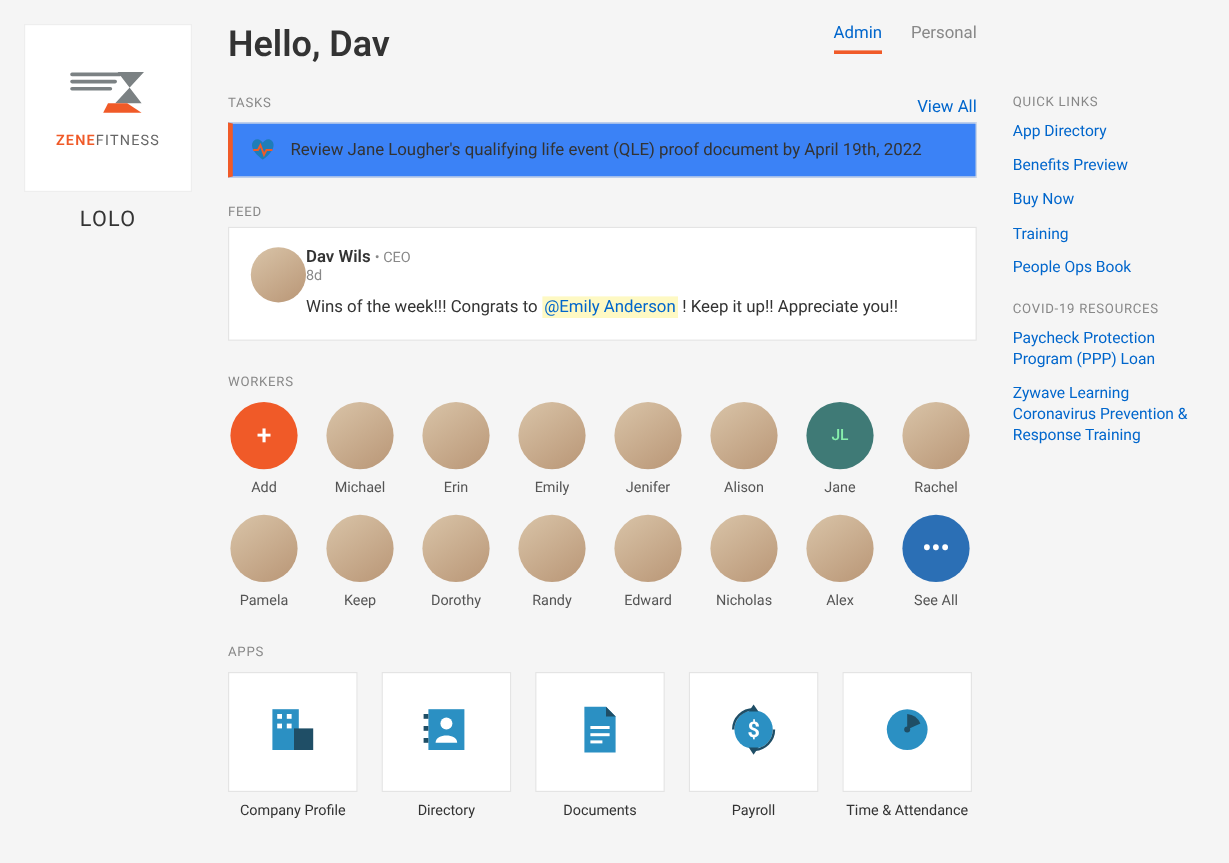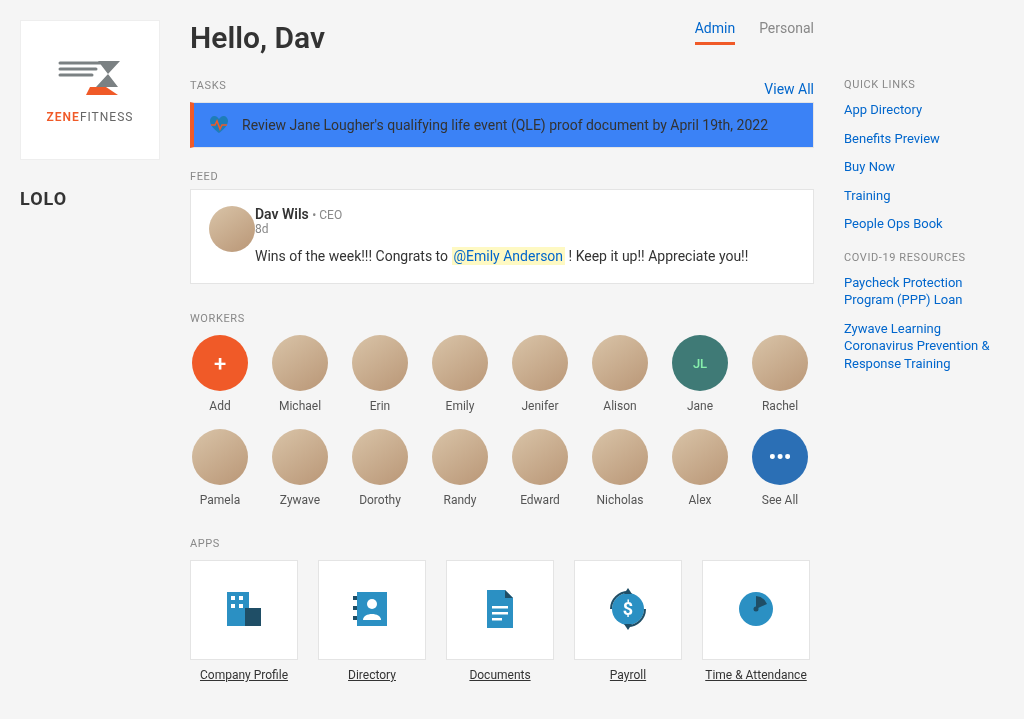--- a/index.html
+++ b/index.html
@@ -14,21 +14,21 @@
   .main-col { flex: 1; max-width: 640px; }
   .right-col { width: 160px; flex-shrink: 0; }
   .logo-box {
     width: 140px; height: 140px; background: #fff;
     display: flex; align-items: center; justify-content: center;
     border: 1px solid #eee;
   }
   .logo-inner { text-align: center; }
   .logo-brand { font-size: 12px; letter-spacing: 1px; color: #666; margin-top: 6px; }
   .logo-brand .orange { color: #f05a28; font-weight: 600; }
-  .org-name { font-size: 18px; letter-spacing: 1px; font-weight: 700; color: #333; margin-top: 28px; }
+  .org-name { text-align: center; font-size: 18px; letter-spacing: 1px; font-weight: 400; color: #333; margin-top: 12px; }
   .hdr-row { display: flex; align-items: flex-start; justify-content: space-between; margin-bottom: 24px; }
   h1 { font-size: 30px; font-weight: 600; }
   .tabs { display: flex; gap: 24px; }
   .tab { color: #888; padding-bottom: 6px; cursor: pointer; }
   .tab.active { color: #0066cc; border-bottom: 3px solid #f05a28; }
   .section-label { font-size: 11px; letter-spacing: 0.6px; color: #888; margin-bottom: 6px; text-transform: uppercase; }
   .tasks-hdr { display: flex; justify-content: space-between; align-items: center; }
   .link { color: #0066cc; cursor: pointer; }
   .task-card {
     background: #3b82f6; border: 1px solid #e4e4e4; border-left: 4px solid #f05a28;
@@ -46,21 +46,21 @@
   .worker { text-align: center; cursor: pointer; }
   .worker .avatar { width: 56px; height: 56px; margin: 0 auto; }
   .worker-name { font-size: 12px; color: #555; margin-top: 8px; }
   .add-avatar { background: #f05a28; color: #fff; font-size: 22px; }
   .see-all-avatar { background: #2b6fb5; color: #fff; font-size: 22px; }
   .initials-avatar { background: #3f7a76; }
   .apps { margin-top: 30px; }
   .app-grid { display: grid; grid-template-columns: repeat(5, 108px); column-gap: 20px; margin-top: 10px; }
   .app-card { text-align: center; cursor: pointer; }
   .app-tile { width: 108px; height: 100px; background: #fff; border: 1px solid #e4e4e4; display: flex; align-items: center; justify-content: center; }
-  .app-label { font-size: 12px; color: #333; margin-top: 8px; line-height: 1.3; text-decoration: underline; }
+  .app-label { font-size: 12px; color: #333; margin-top: 8px; line-height: 1.3; }
   .ql-title { font-size: 11px; letter-spacing: 0.6px; color: #888; margin-bottom: 10px; text-transform: uppercase; }
   .ql-list { list-style: none; }
   .ql-list li { margin-bottom: 11px; }
   .ql-list a { color: #0066cc; text-decoration: none; cursor: pointer; font-size: 13px; line-height: 1.35; display: inline-block; }
   .covid-section { margin-top: 18px; }
   
   .face { background: linear-gradient(145deg,#d9c4a8,#b99676); position:relative; }
 </style>
 </head>
 <body>
@@ -157,21 +157,21 @@
           <div class="worker">
             <div class="avatar face"></div>
             <div class="worker-name">Rachel</div>
           </div>
           <div class="worker">
             <div class="avatar face"></div>
             <div class="worker-name">Pamela</div>
           </div>
           <div class="worker">
             <div class="avatar face"></div>
-            <div class="worker-name">Zywave</div>
+            <div class="worker-name">Keep</div>
           </div>
           <div class="worker">
             <div class="avatar face"></div>
             <div class="worker-name">Dorothy</div>
           </div>
           <div class="worker">
             <div class="avatar face"></div>
             <div class="worker-name">Randy</div>
           </div>
           <div class="worker">

